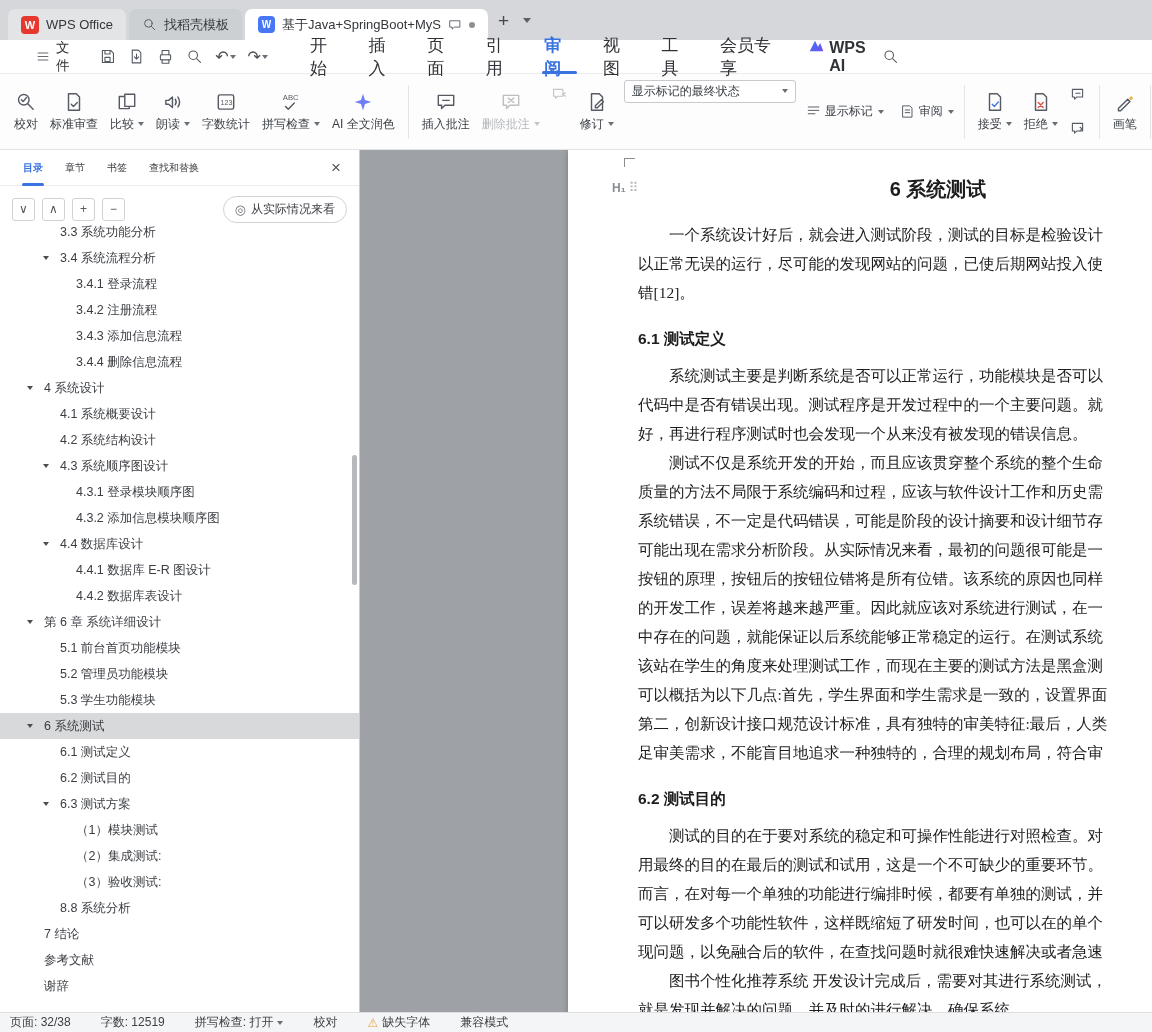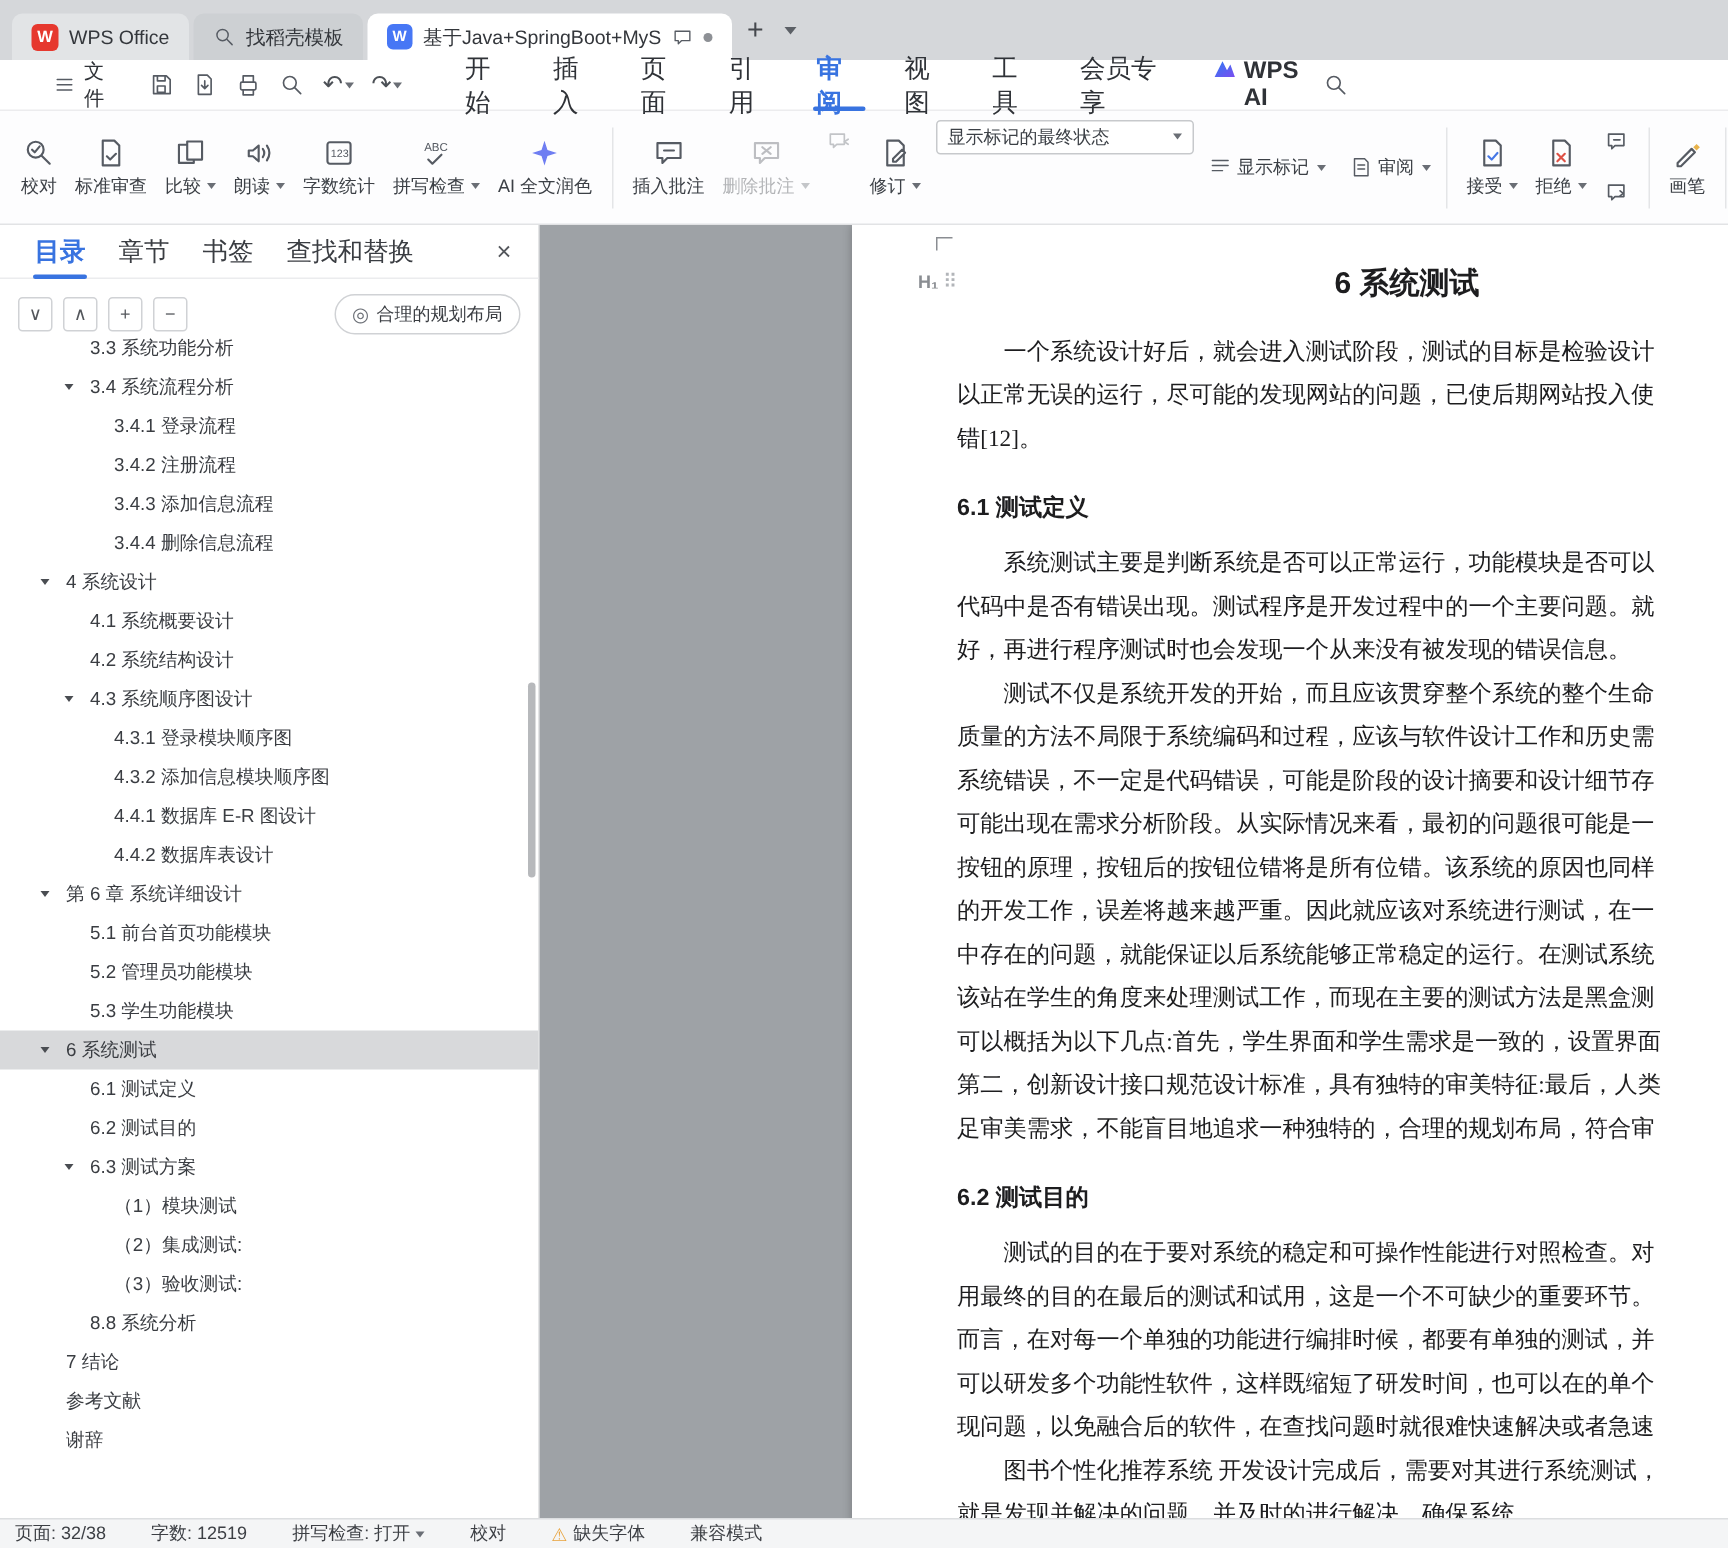--- a/index.html
+++ b/index.html
@@ -47,21 +47,21 @@
 .mini-col{display:flex;flex-direction:column;justify-content:space-between;height:58px;margin:0 2px}
 .mini-ic{display:flex;align-items:center;justify-content:center;width:24px;height:24px;border-radius:3px}
 .mini-ic.disabled{opacity:.35}
 svg.ic{stroke:#565b63;fill:none;stroke-width:1.3;stroke-linecap:round;stroke-linejoin:round;display:block}
 svg.ic text{stroke:none;fill:#565b63}
 
 
 .main{flex:1;display:flex;min-height:0;background:#9ea2a6}
 .sidebar{width:360px;background:#ffffff;border-right:1px solid #c9cbce;display:flex;flex-direction:column;position:relative}
 .stabs{height:36px;display:flex;align-items:center;padding:0 14px;border-bottom:1px solid #ebecee;gap:4px}
-.stab{font-size:17px;color:#3a3d42;padding:0 9px;height:36px;display:flex;align-items:center;position:relative}
+.stab{font-size:10px;color:#3a3d42;padding:0 9px;height:36px;display:flex;align-items:center;position:relative}
 .stab.active{color:#3873e0;font-weight:bold}
 .stab.active::after{content:"";position:absolute;left:8px;right:8px;bottom:0;height:3px;background:#3873e0;border-radius:2px}
 .sclose{margin-left:auto;font-size:17px;color:#54575c;padding:0 4px}
 .stools{height:46px;display:flex;align-items:center;padding:0 12px;gap:7px}
 .tbtn{width:23px;height:23px;border:1px solid #d0d2d5;border-radius:3px;display:flex;align-items:center;justify-content:center;font-size:12px;color:#54575c;background:#fff}
 .smartbtn{margin-left:auto;height:27px;border:1px solid #d0d2d5;border-radius:14px;display:flex;align-items:center;gap:5px;padding:0 11px;font-size:12px;color:#3a3d42;background:#fff}
 .smart-ic{color:#6a6e75;font-size:13px}
 .outline{flex:1;overflow:hidden;margin-top:-13px}
 .oitem{height:26px;display:flex;align-items:center;font-size:12.5px;color:#3a3d42;position:relative;white-space:nowrap}
 .oitem.level-1{padding-left:44px}
@@ -419,21 +419,21 @@
           <div class="stab">查找和替换</div>
         <div class="sclose">×</div>
       </div>
       <div class="stools">
         <div class="tbtn">∨</div>
         <div class="tbtn">∧</div>
         <div class="tbtn">+</div>
         <div class="tbtn">−</div>
         <div class="smartbtn">
           <span class="smart-ic">◎</span>
-          <span>合理的规划布局</span>
+          <span>从实际情况来看</span>
         </div>
       </div>
       <div class="outline">
         <div class="oitem level-2">
             <span class="olabel">3.3 系统功能分析</span>
           </div>
           <div class="oitem level-2 arrow">
             <span class="olabel">3.4 系统流程分析</span>
           </div>
           <div class="oitem level-3">
@@ -458,20 +458,23 @@
             <span class="olabel">4.2 系统结构设计</span>
           </div>
           <div class="oitem level-2 arrow">
             <span class="olabel">4.3 系统顺序图设计</span>
           </div>
           <div class="oitem level-3">
             <span class="olabel">4.3.1 登录模块顺序图</span>
           </div>
           <div class="oitem level-3">
             <span class="olabel">4.3.2 添加信息模块顺序图</span>
+          </div>
+          <div class="oitem level-2 arrow">
+            <span class="olabel">4.4 数据库设计</span>
           </div>
           <div class="oitem level-3">
             <span class="olabel">4.4.1 数据库 E-R 图设计</span>
           </div>
           <div class="oitem level-3">
             <span class="olabel">4.4.2 数据库表设计</span>
           </div>
           <div class="oitem level-1 arrow">
             <span class="olabel">第 6 章 系统详细设计</span>
           </div>

